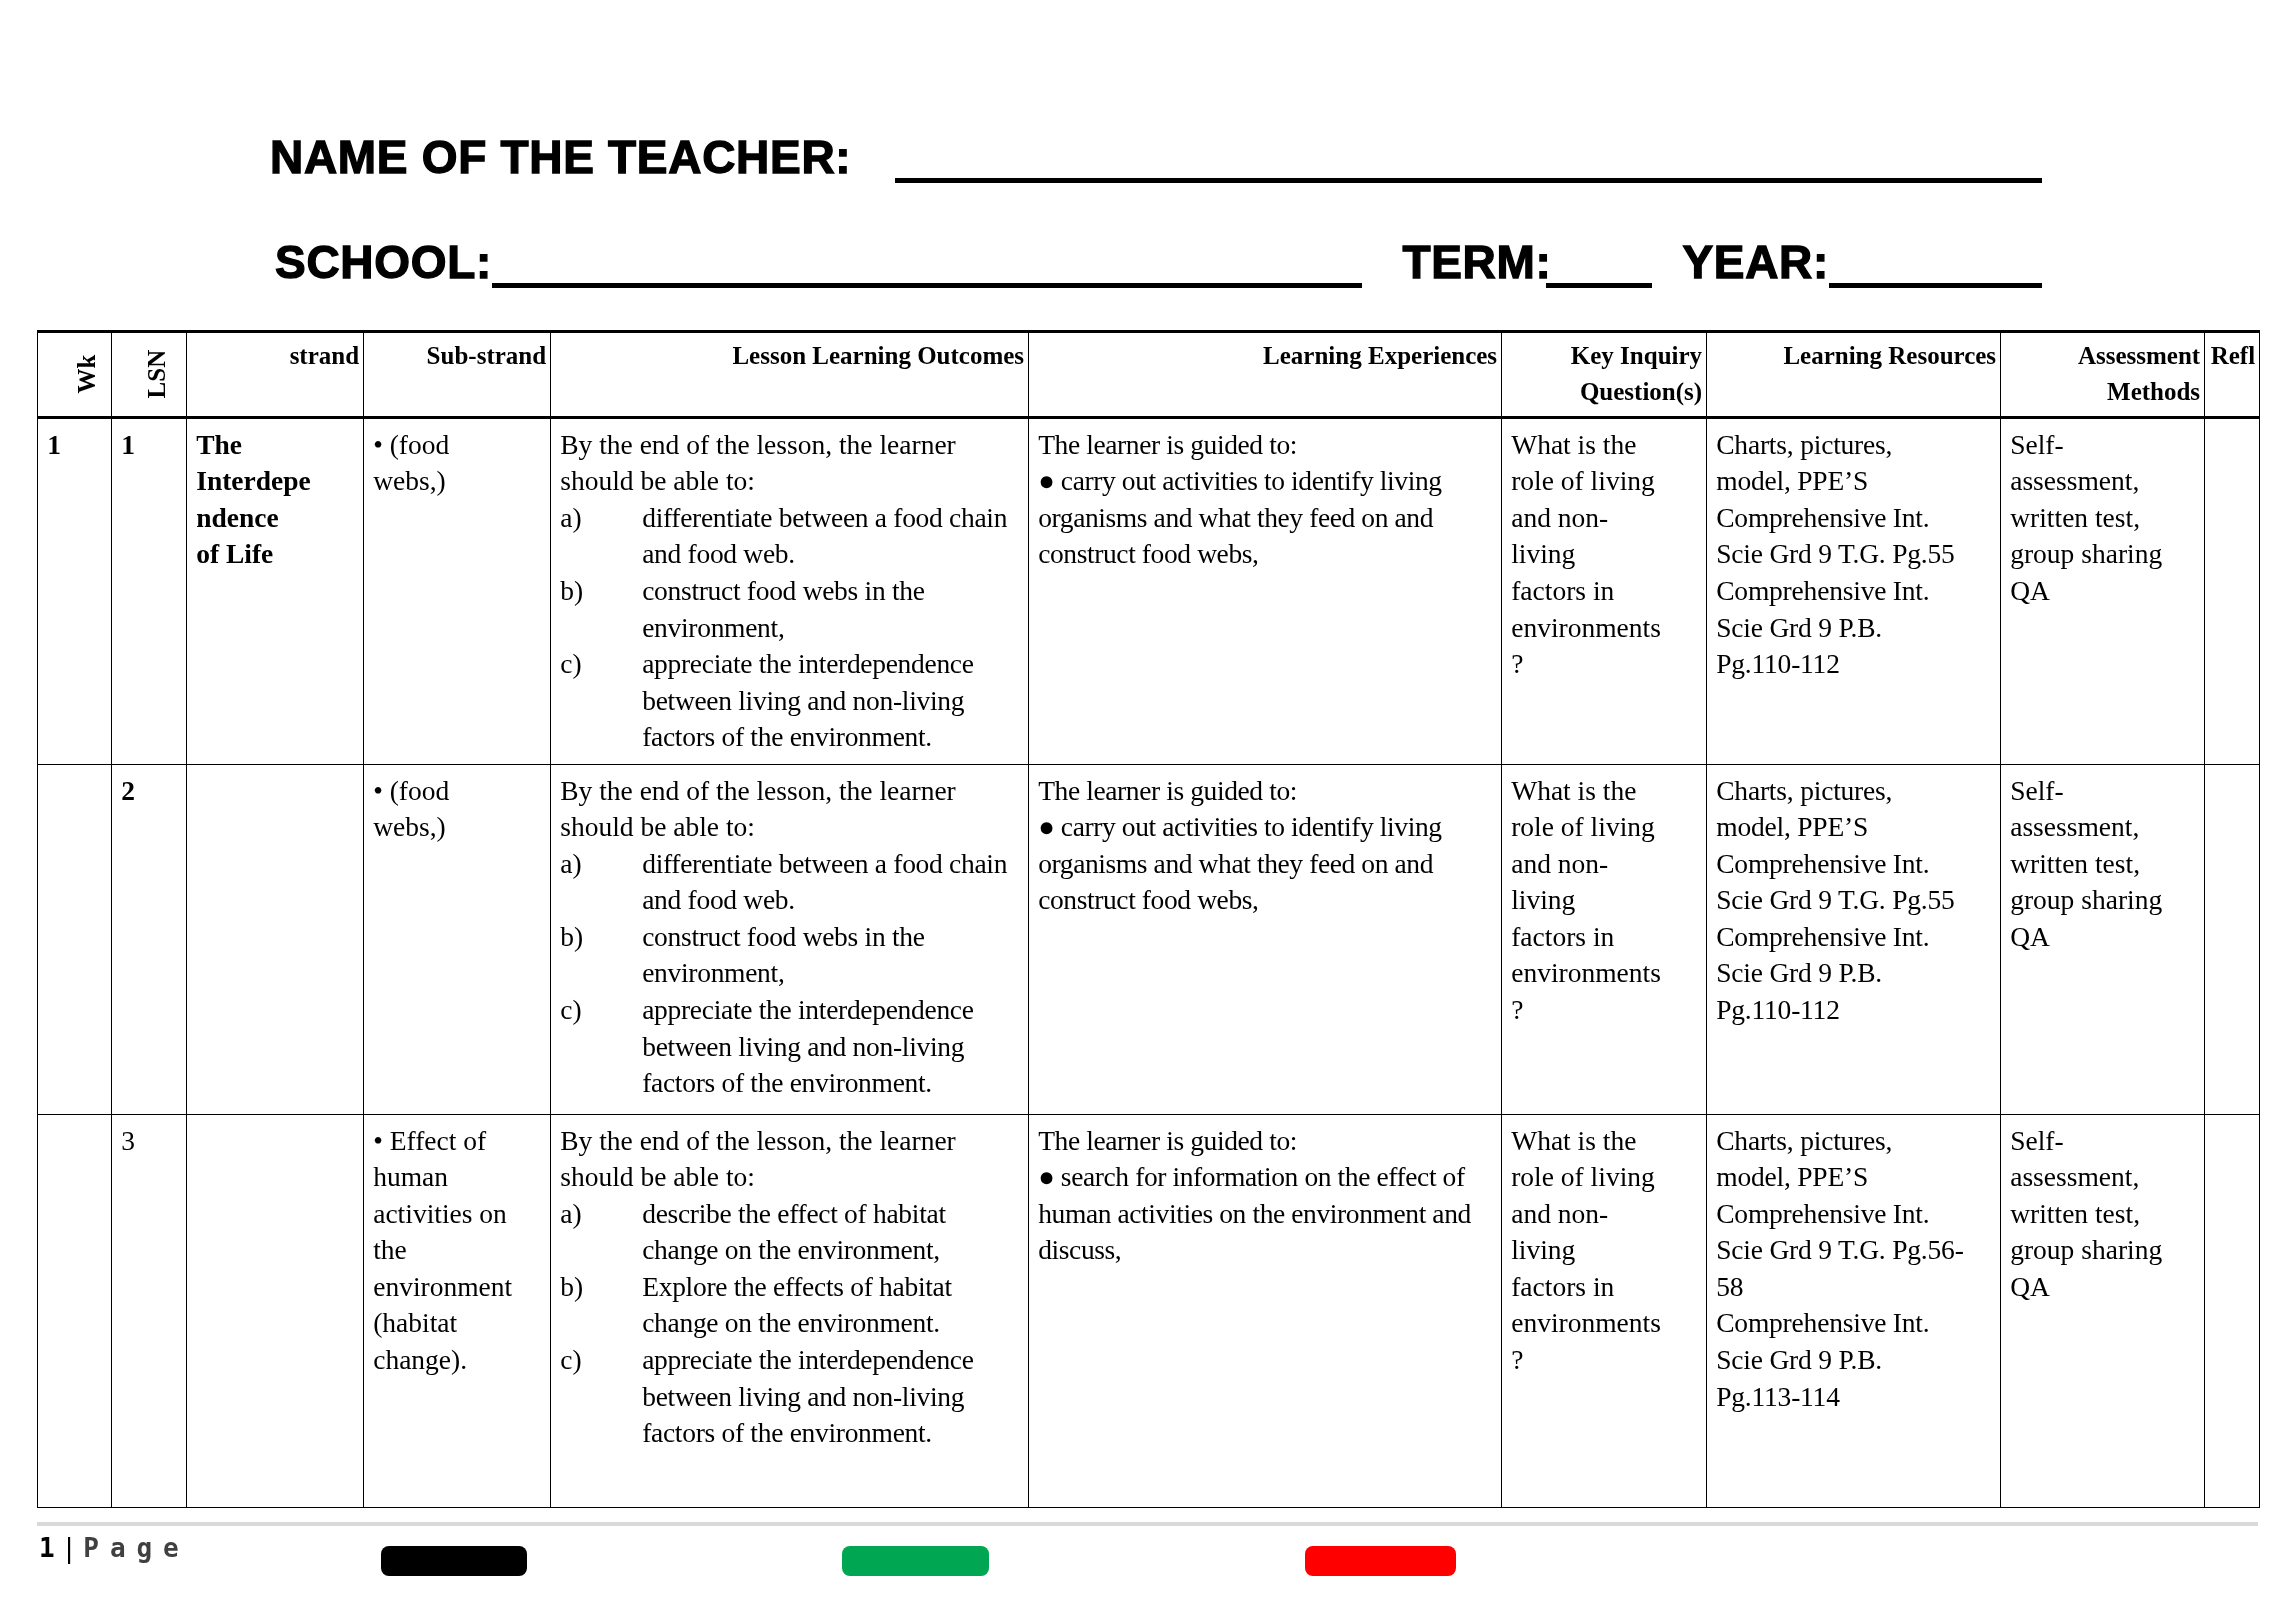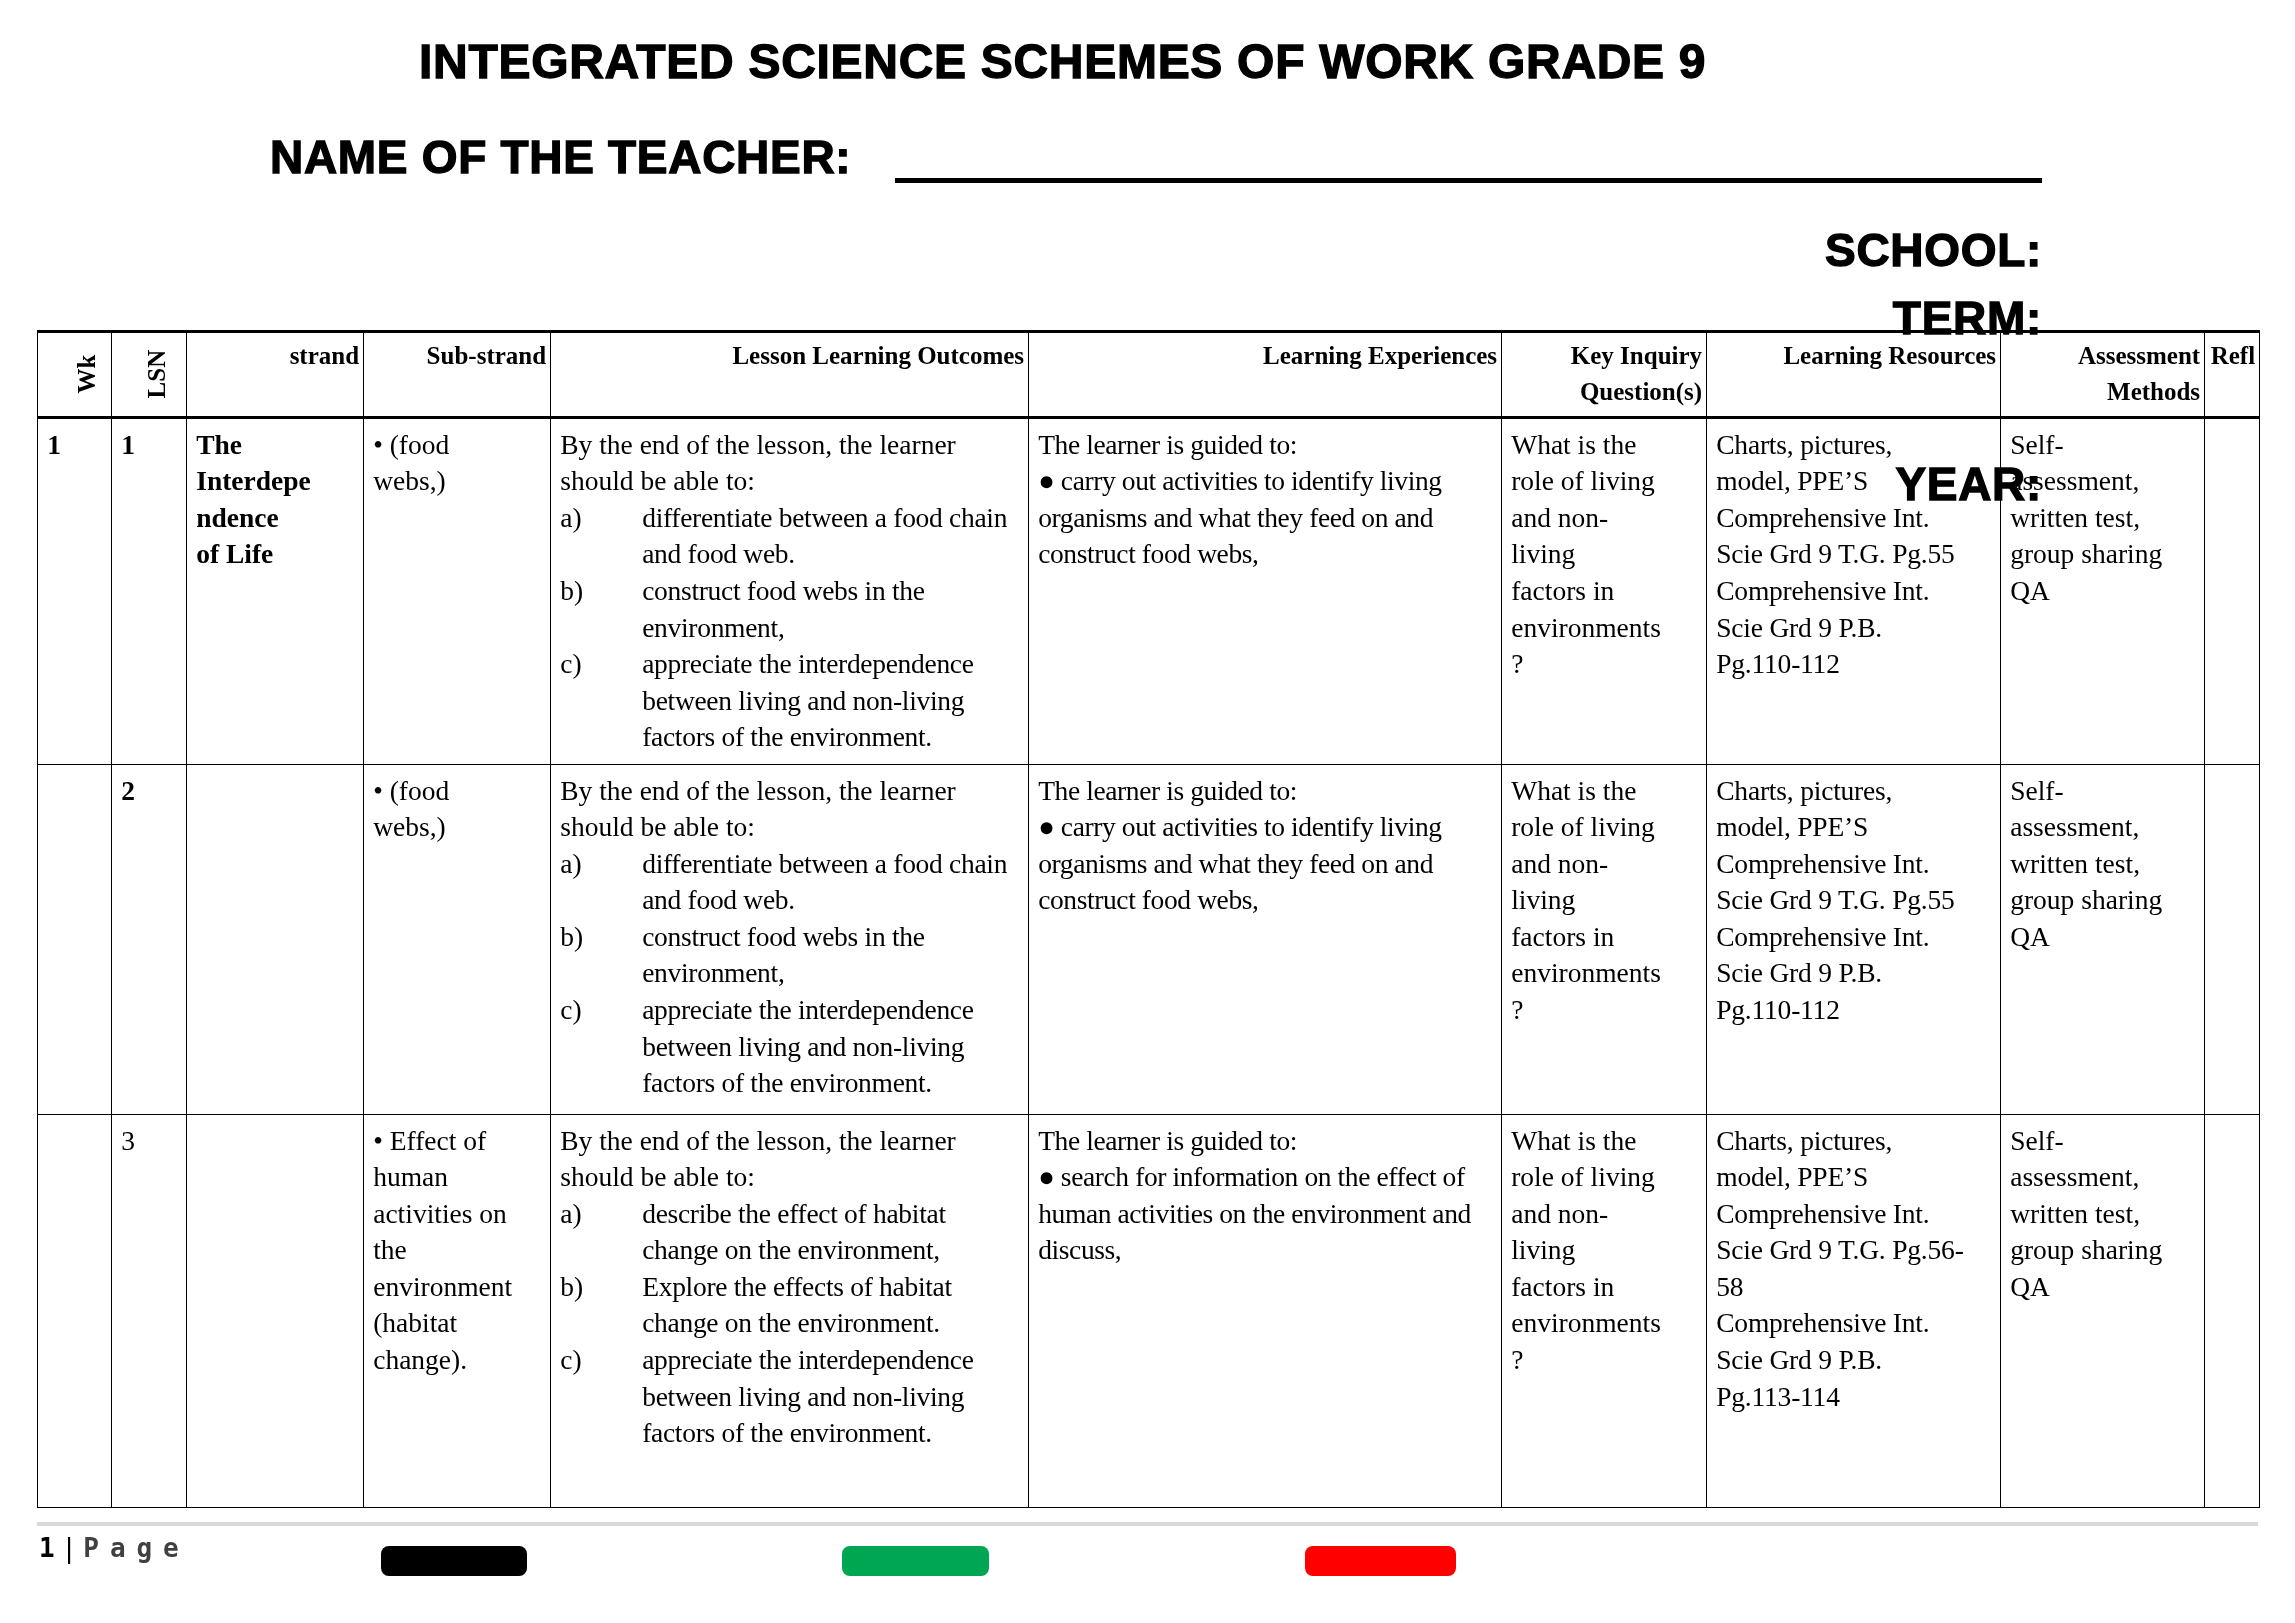--- a/index.html
+++ b/index.html
@@ -33,21 +33,21 @@
   }
   .fill-line .lbl{flex:0 0 auto;}
   .blank{
     border-bottom:5.9px solid #000;
     height:7.9px;
     align-self:flex-end;
     margin-bottom:1.3px;
   }
   .blank.grow{flex:1 1 auto;}
   .name-line{left:270px; top:130px; width:1772px;gap:44px;}
-  .school-line{left:275px; top:223px; width:1767px;flex-direction:column;}
+  .school-line{left:275px; top:235px; width:1767px;}
   .school-line .lbl.term{margin-left:22px;}
   .school-line .lbl.year{margin-left:30px;}
   .blank.w-term{flex:0 0 106px; margin-left:-5.2px;}
   .blank.w-year{flex:0 0 213px;}
   .blank.school-blank{margin-right:18.3px;}
 
   
   table.schemes{
     position:absolute;
     left:37px; top:330px;
@@ -122,21 +122,20 @@
   }
   .swatch-black{left:381px; width:146px;}
   .swatch-green{left:842px; width:147px;}
   .swatch-red{left:1305px; width:151px;}
 </style>
 </head>
 <body>
 
 <div class="page">
 
-  <div class="doc-heading title">INTEGRATED SCIENCE SCHEMES OF WORK GRADE 9</div>
 
   <div class="fill-line name-line">
     <span class="doc-heading lbl">NAME OF THE TEACHER:</span>
     <span class="blank grow"></span>
   </div>
 
   <div class="fill-line school-line">
     <span class="doc-heading lbl">SCHOOL:</span>
     <span class="blank grow school-blank"></span>
     <span class="doc-heading lbl term">TERM:</span>

